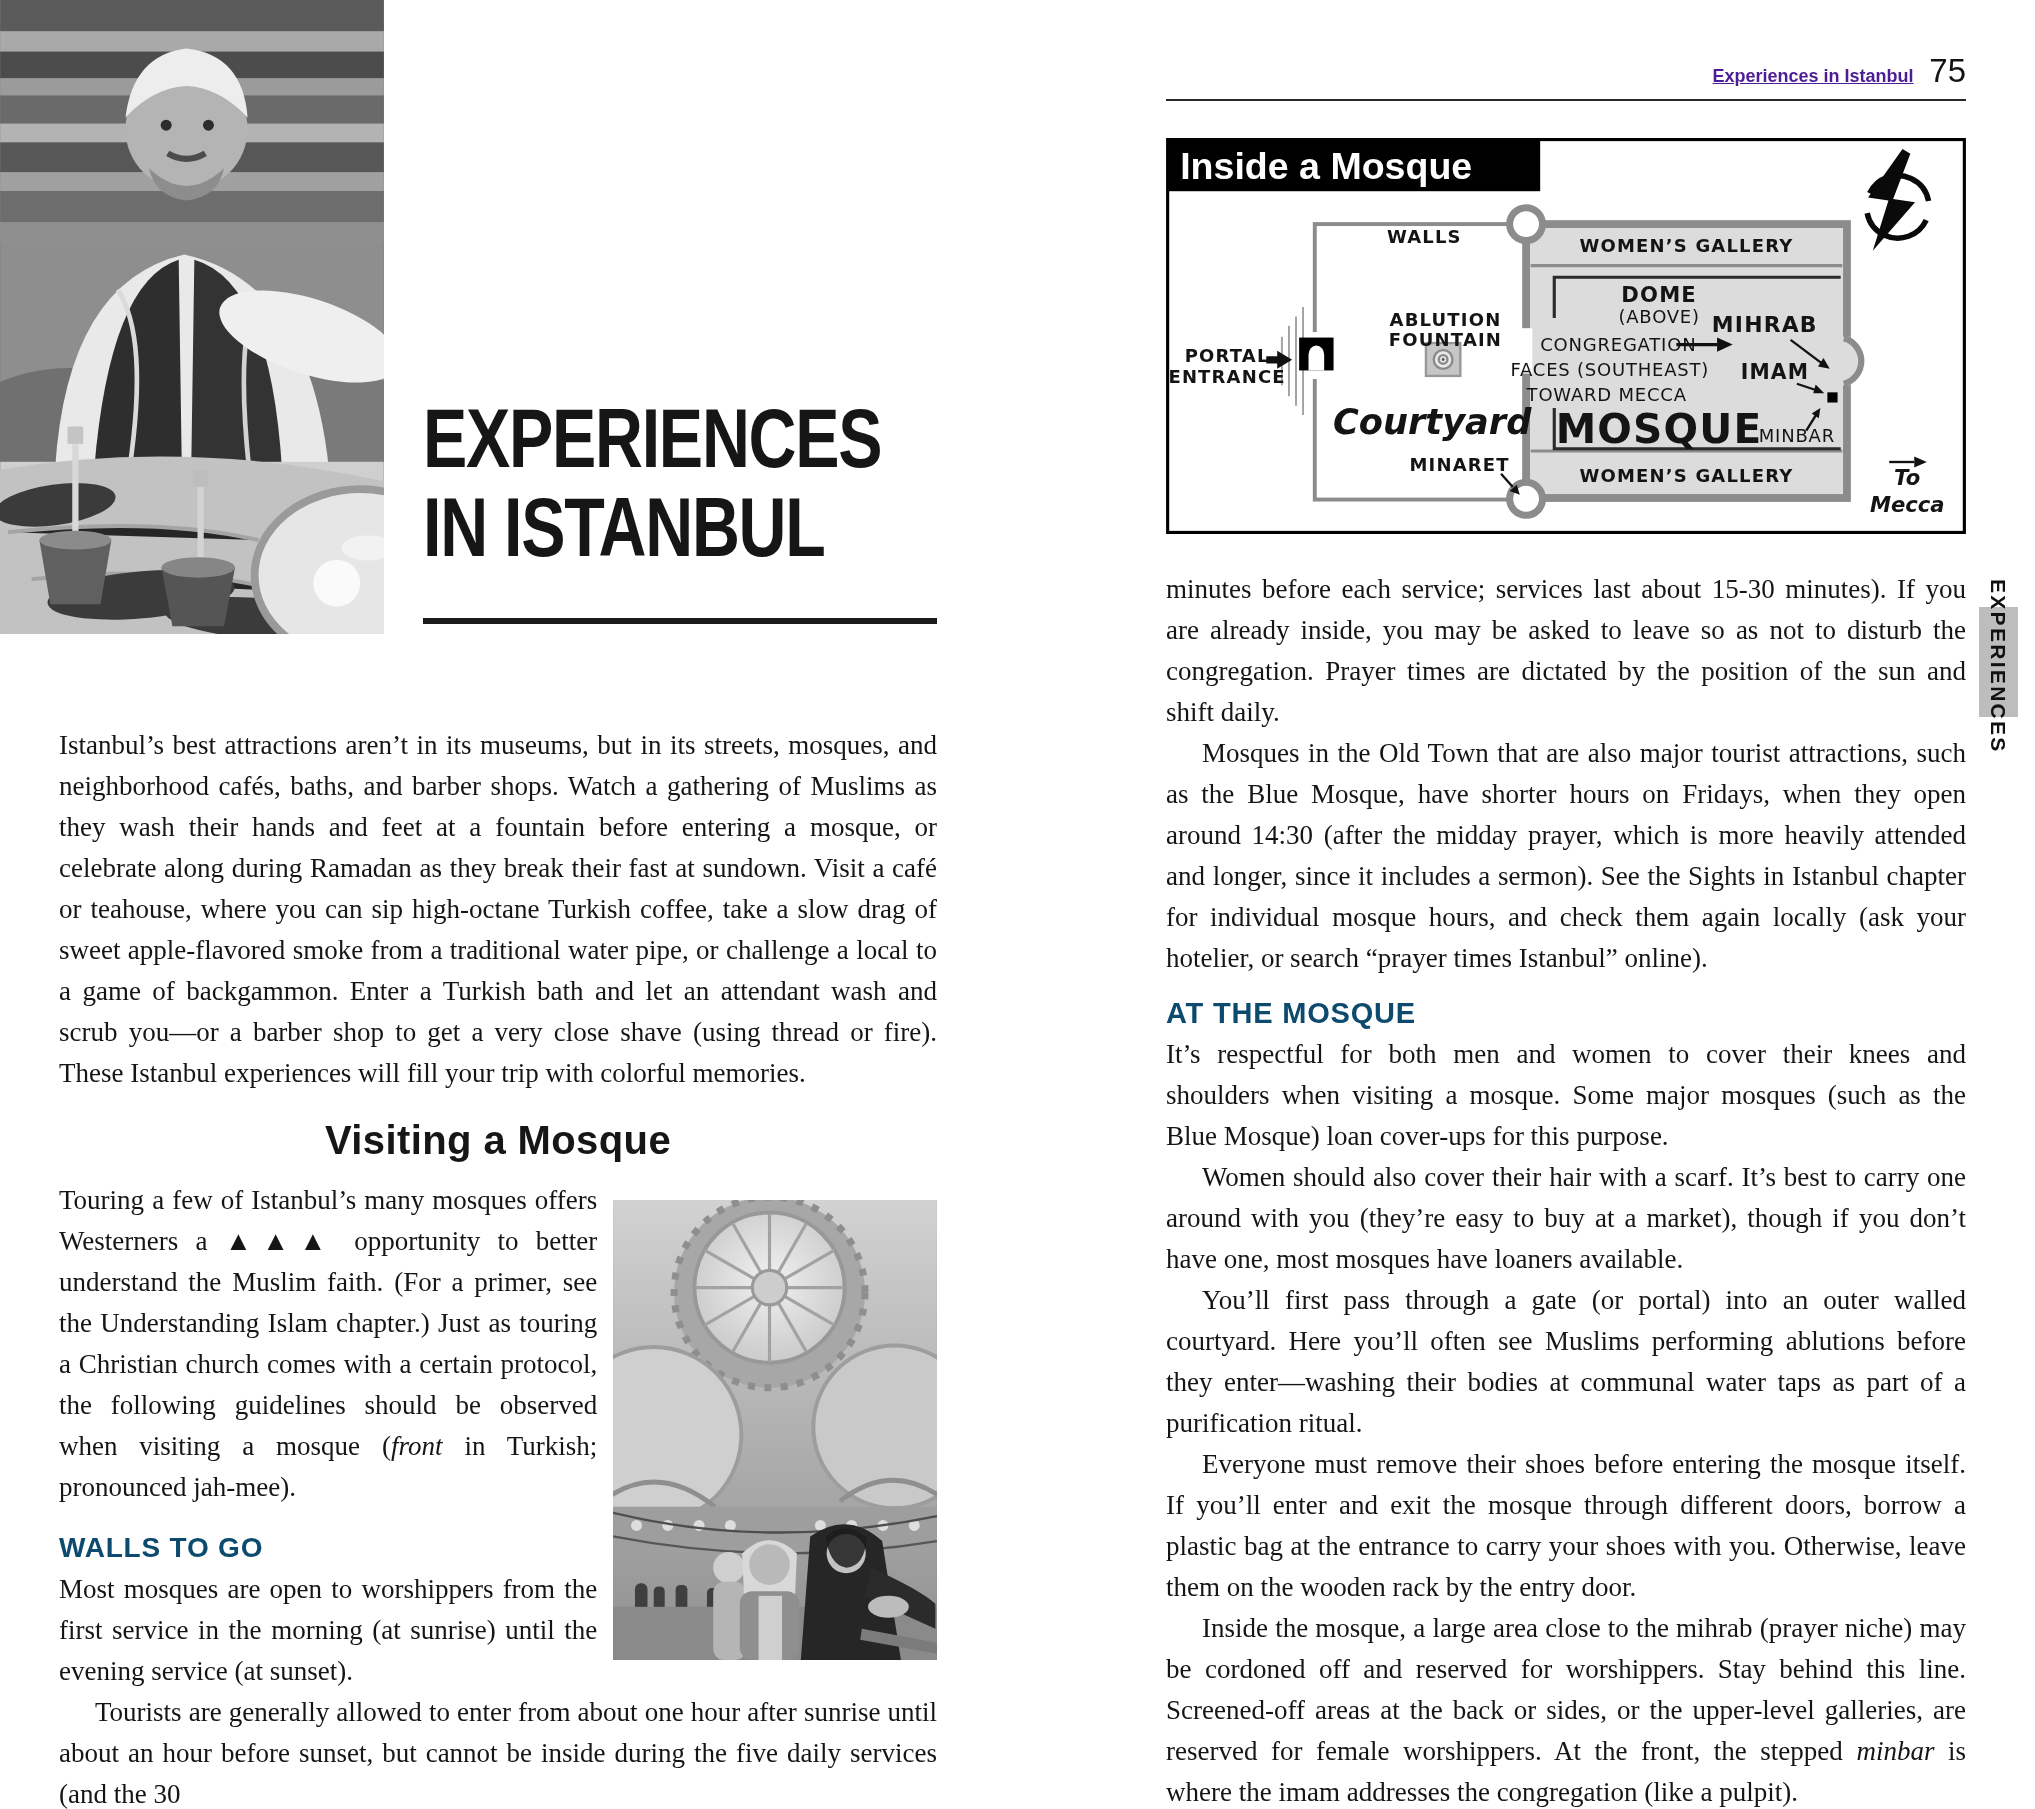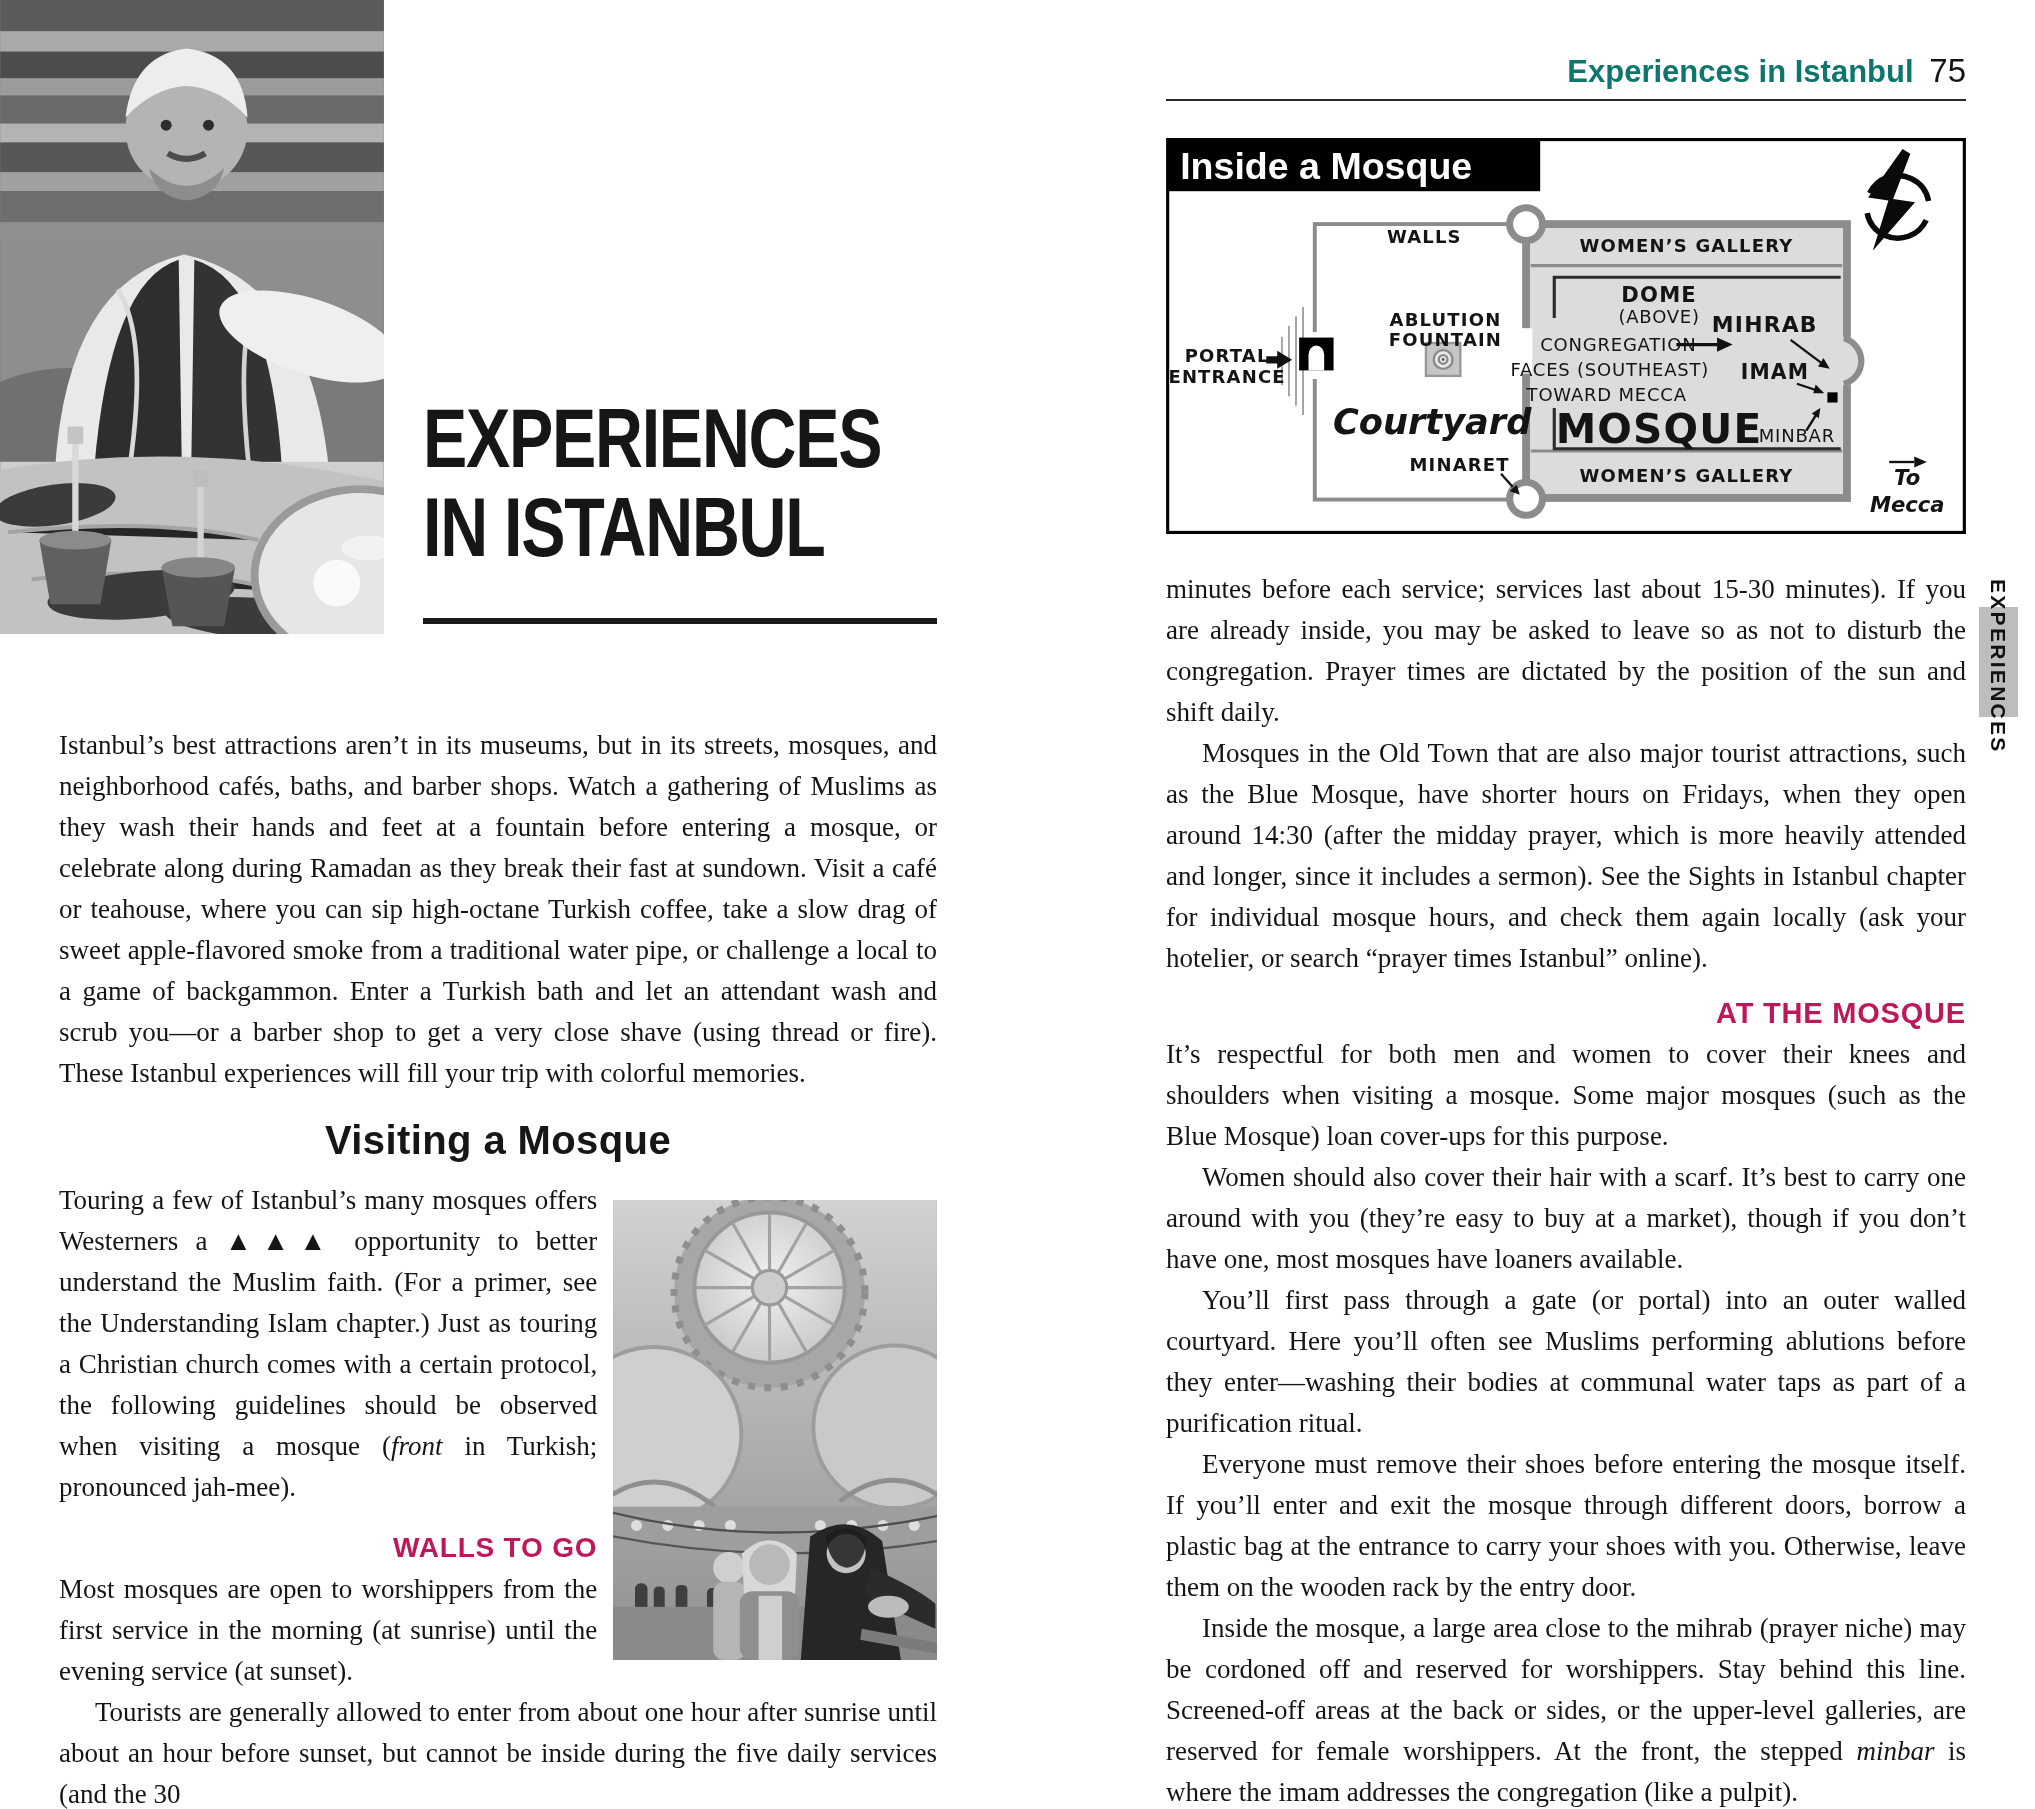--- a/index.html
+++ b/index.html
@@ -17,26 +17,26 @@
 
   .body-text{font-size:27px;line-height:41px;text-align:justify;color:#151515;}
   .body-text p{margin:0;}
   .body-text p.ind{text-indent:36px;}
   .intro{left:59px;top:725px;width:878px;}
 
   .visiting{left:59px;top:1121px;width:878px;}
   .h-section{font-family:"Liberation Sans",sans-serif;font-weight:bold;font-size:40px;
       line-height:39px;text-align:center;margin:0 0 20.4px 0;color:#161616;letter-spacing:0.4px;}
   .h-sub{font-family:"Liberation Sans",sans-serif;font-weight:bold;font-size:28px;
-      line-height:31px;margin:23.5px 0 6.3px 0;color:#be185d;letter-spacing:0.8px;text-align:right;text-indent:0;}
+      line-height:31px;margin:23.5px 0 6.3px 0;color:#0c4a6e;letter-spacing:0.8px;text-align:left;text-indent:0;}
   .float-photo{float:right;width:324px;height:460px;margin:19.6px 0 15.7px 15.7px;}
 
   
   .rp-header{left:1166px;top:52px;width:800px;text-align:right;font-family:"Liberation Sans",sans-serif;}
-  .rp-header .ht{font-weight:bold;font-size:31px;color:#0f766e;}
+  .rp-header .ht{font-weight:bold;font-size:18px;color:#4c1d95;text-decoration:underline;}
   .rp-header .hn{font-weight:normal;font-size:33px;margin-left:15.7px;color:#131313;}
   .rp-rule{left:1166px;top:99px;width:800px;height:2.3px;background:#2a2a2a;}
   .rp-body{left:1166px;top:569px;width:800px;}
   .rp-body .h-sub{margin:19px 0 4.7px 0;font-size:29px;}
 
   .diagram{left:1166px;top:138px;width:800px;height:412px;}
 
   
   .d-label{font-family:"DejaVu Sans",sans-serif;font-weight:bold;fill:#141414;letter-spacing:1.5px;}
   .d-label-n{font-family:"DejaVu Sans",sans-serif;font-weight:normal;fill:#141414;letter-spacing:1px;}

